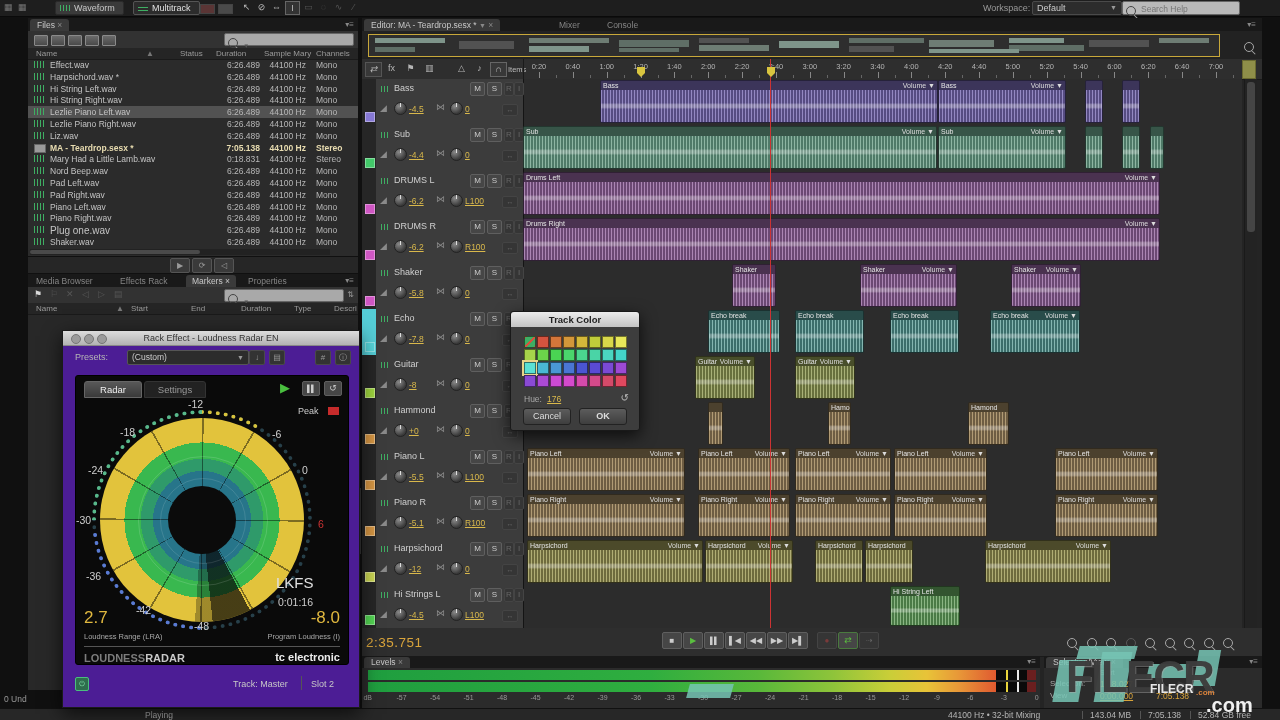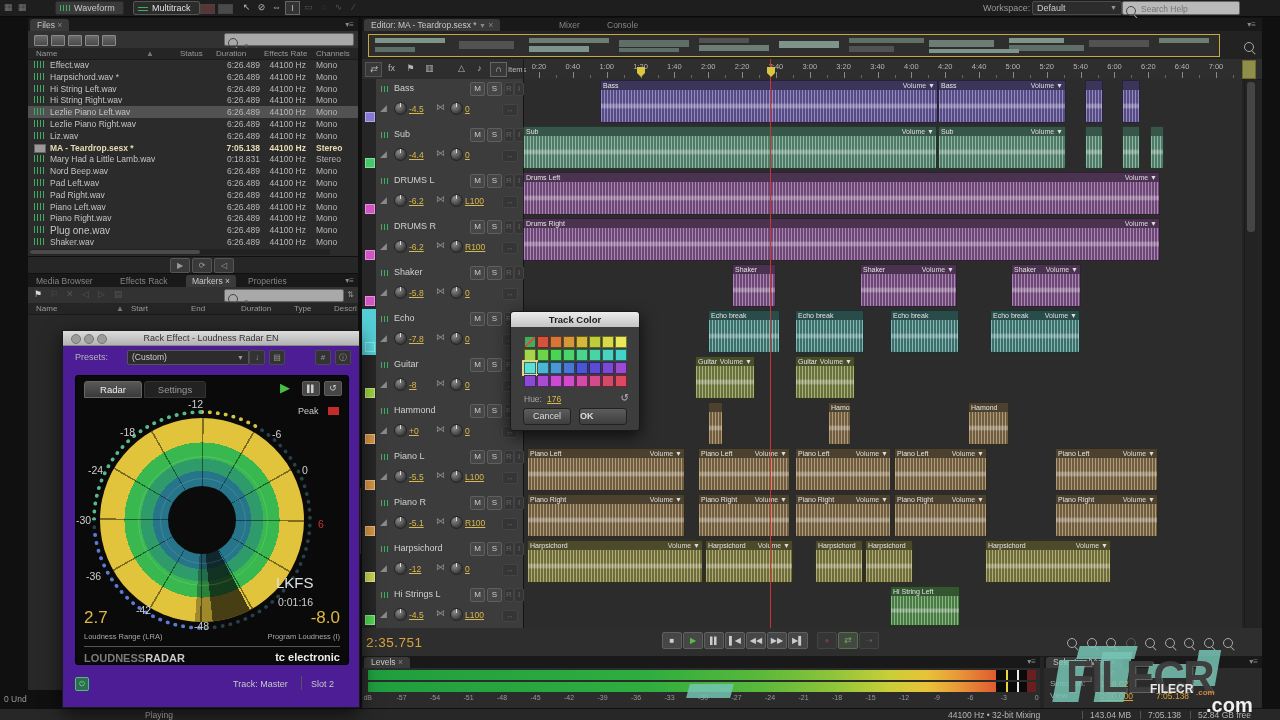--- a/index.html
+++ b/index.html
@@ -93,21 +93,21 @@
       <div class="searchbox" style="left:196px;top:2px;width:128px;height:11px;border-radius:2px;">
         <span class="mag" style="margin:2px 2px 0 3px;border-color:#444;"></span>
         <span style="font-size:7px;color:#555;">▾</span>
       </div>
     </div>
     <div id="files-head" class="abs" style="left:0;top:30px;width:330px;height:11px;background:#252525;border-bottom:1px solid #1a1a1a;">
         <div style="position: absolute; left: 8px; top: 1px; font-size: 8px; color: rgb(154, 154, 154);">Name</div>
         <div style="position: absolute; left: 118px; top: 1px; font-size: 8px; color: rgb(119, 119, 119);">▲</div>
         <div style="position: absolute; left: 152px; top: 1px; font-size: 8px; color: rgb(154, 154, 154);">Status</div>
         <div style="position: absolute; left: 188px; top: 1px; font-size: 8px; color: rgb(154, 154, 154);">Duration</div>
-        <div style="position: absolute; left: 236px; top: 1px; font-size: 8px; color: rgb(154, 154, 154);">Effects Rate</div>
+        <div style="position: absolute; left: 236px; top: 1px; font-size: 8px; color: rgb(154, 154, 154);">Sample Mary</div>
         <div style="position: absolute; left: 288px; top: 1px; font-size: 8px; color: rgb(154, 154, 154);">Channels</div>
       </div>
     <div id="files-rows" class="abs" style="left:0;top:41px;width:330px;height:189px;overflow:hidden;">
         <div style="position: relative; width: 330px; height: 11.8px;">
           <div style="position: absolute; left: 6px; top: 2px; width: 10px; height: 7px; background: repeating-linear-gradient(90deg, rgb(63, 174, 99) 0px, rgb(63, 174, 99) 1px, transparent 1px, transparent 3px);"></div>
           <div style="position: absolute; left: 22px; top: 1px; font-size: 8.5px; color: rgb(196, 196, 196); white-space: nowrap;">Effect.wav</div>
           <div style="position: absolute; left: 150px; top: 1px; width: 82px; text-align: right; font-size: 8.5px; color: rgb(184, 184, 184);">6:26.489</div>
           <div style="position: absolute; left: 206px; top: 1px; width: 72px; text-align: right; font-size: 8.5px; color: rgb(184, 184, 184);">44100 Hz</div>
           <div style="position: absolute; left: 288px; top: 1px; font-size: 8.5px; color: rgb(184, 184, 184);">Mono</div>
         </div>
@@ -1024,21 +1024,21 @@
         <div style="position: absolute; left: 39px; top: 39px; width: 10px; height: 10px; border: 1px solid rgba(0, 0, 0, 0.5); background: rgb(212, 74, 204);"></div>
         <div style="position: absolute; left: 52px; top: 39px; width: 10px; height: 10px; border: 1px solid rgba(0, 0, 0, 0.5); background: rgb(212, 74, 171);"></div>
         <div style="position: absolute; left: 65px; top: 39px; width: 10px; height: 10px; border: 1px solid rgba(0, 0, 0, 0.5); background: rgb(212, 74, 138);"></div>
         <div style="position: absolute; left: 78px; top: 39px; width: 10px; height: 10px; border: 1px solid rgba(0, 0, 0, 0.5); background: rgb(212, 74, 105);"></div>
         <div style="position: absolute; left: 91px; top: 39px; width: 10px; height: 10px; border: 1px solid rgba(0, 0, 0, 0.5); background: rgb(224, 72, 95);"></div>
       </div>
     <div class="abs" style="left:13px;top:82px;font-size:8.5px;color:#a8a8a8;">Hue:</div>
     <div class="abs val" style="left:36px;top:82px;font-size:8.5px;">176</div>
     <div class="abs" style="right:10px;top:80px;font-size:10px;color:#bbb;">↺</div>
     <div class="abs" style="left:12px;top:96px;width:46px;height:15px;line-height:15px;text-align:center;font-size:9px;color:#ddd;background:linear-gradient(#5c5c5c,#3e3e3e);border:1px solid #222;border-radius:3px;">Cancel</div>
-    <div class="abs" style="left:68px;top:96px;width:46px;height:15px;line-height:15px;text-align:left;font-size:9px;color:#ddd;background:linear-gradient(#5c5c5c,#3e3e3e);border:1px solid #222;border-radius:3px;font-weight:bold;">OK</div>
+    <div class="abs" style="left:68px;top:96px;width:46px;height:15px;line-height:15px;text-align:center;font-size:9px;color:#ddd;background:linear-gradient(#5c5c5c,#3e3e3e);border:1px solid #222;border-radius:3px;font-weight:bold;">OK</div>
   </div>
 
   <div class="abs" style="left:0;top:0;width:1280px;height:720px;pointer-events:none;z-index:50;">
     <div class="wmshape" style="left:688px;top:684px;width:44px;height:14px;transform:skewX(-15deg);"></div>
     <div class="wmshape" style="left:1078px;top:646px;width:58px;height:13px;transform:skewX(-15deg);"></div>
     <div class="wmshape" style="left:1056px;top:660px;width:26px;height:42px;transform:skewX(-10deg);"></div>
     <div class="wmshape" style="left:1098px;top:652px;width:30px;height:50px;transform:skewX(-10deg);"></div>
     <div class="wmshape" style="left:1148px;top:664px;width:40px;height:14px;transform:skewX(-12deg);"></div>
     <div class="wmshape" style="left:1196px;top:650px;width:22px;height:36px;transform:skewX(-10deg);"></div>
     <div style="position:absolute;left:1066px;top:652px;font-size:44px;font-weight:bold;letter-spacing:-2px;color:rgba(58,58,58,.95);text-shadow:1px 1px 0 rgba(170,170,170,.45);">FILECR</div>

